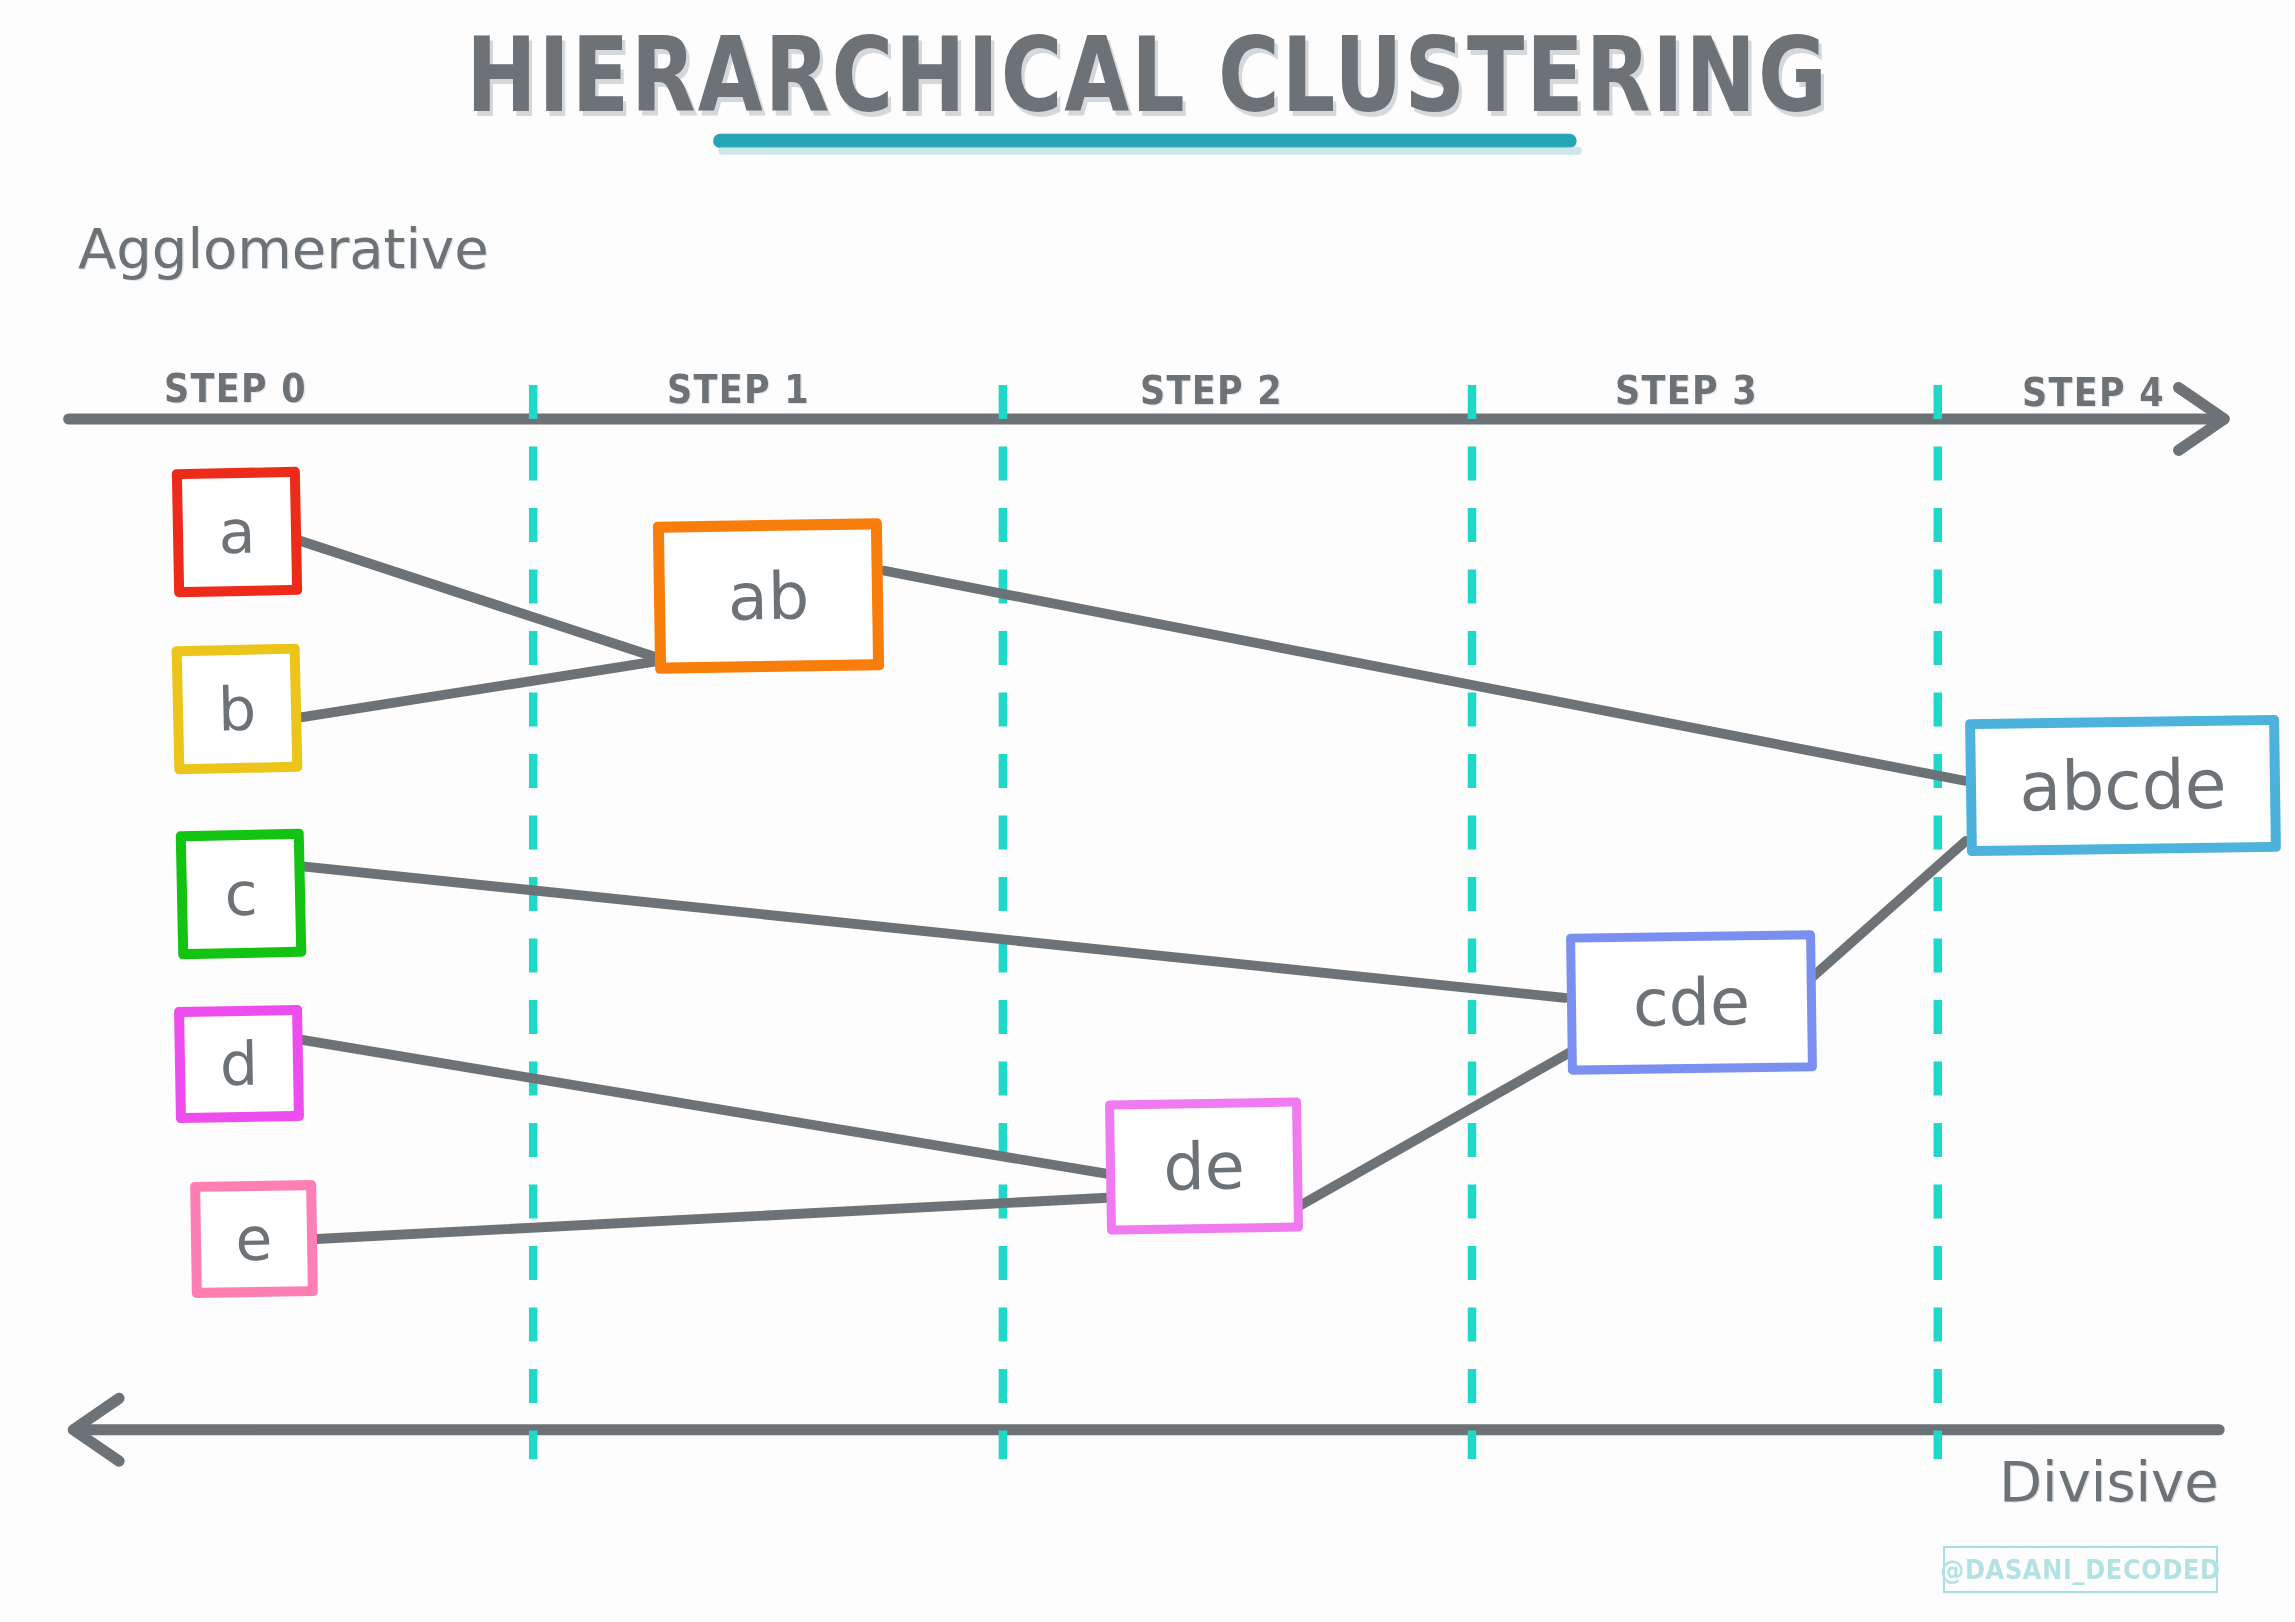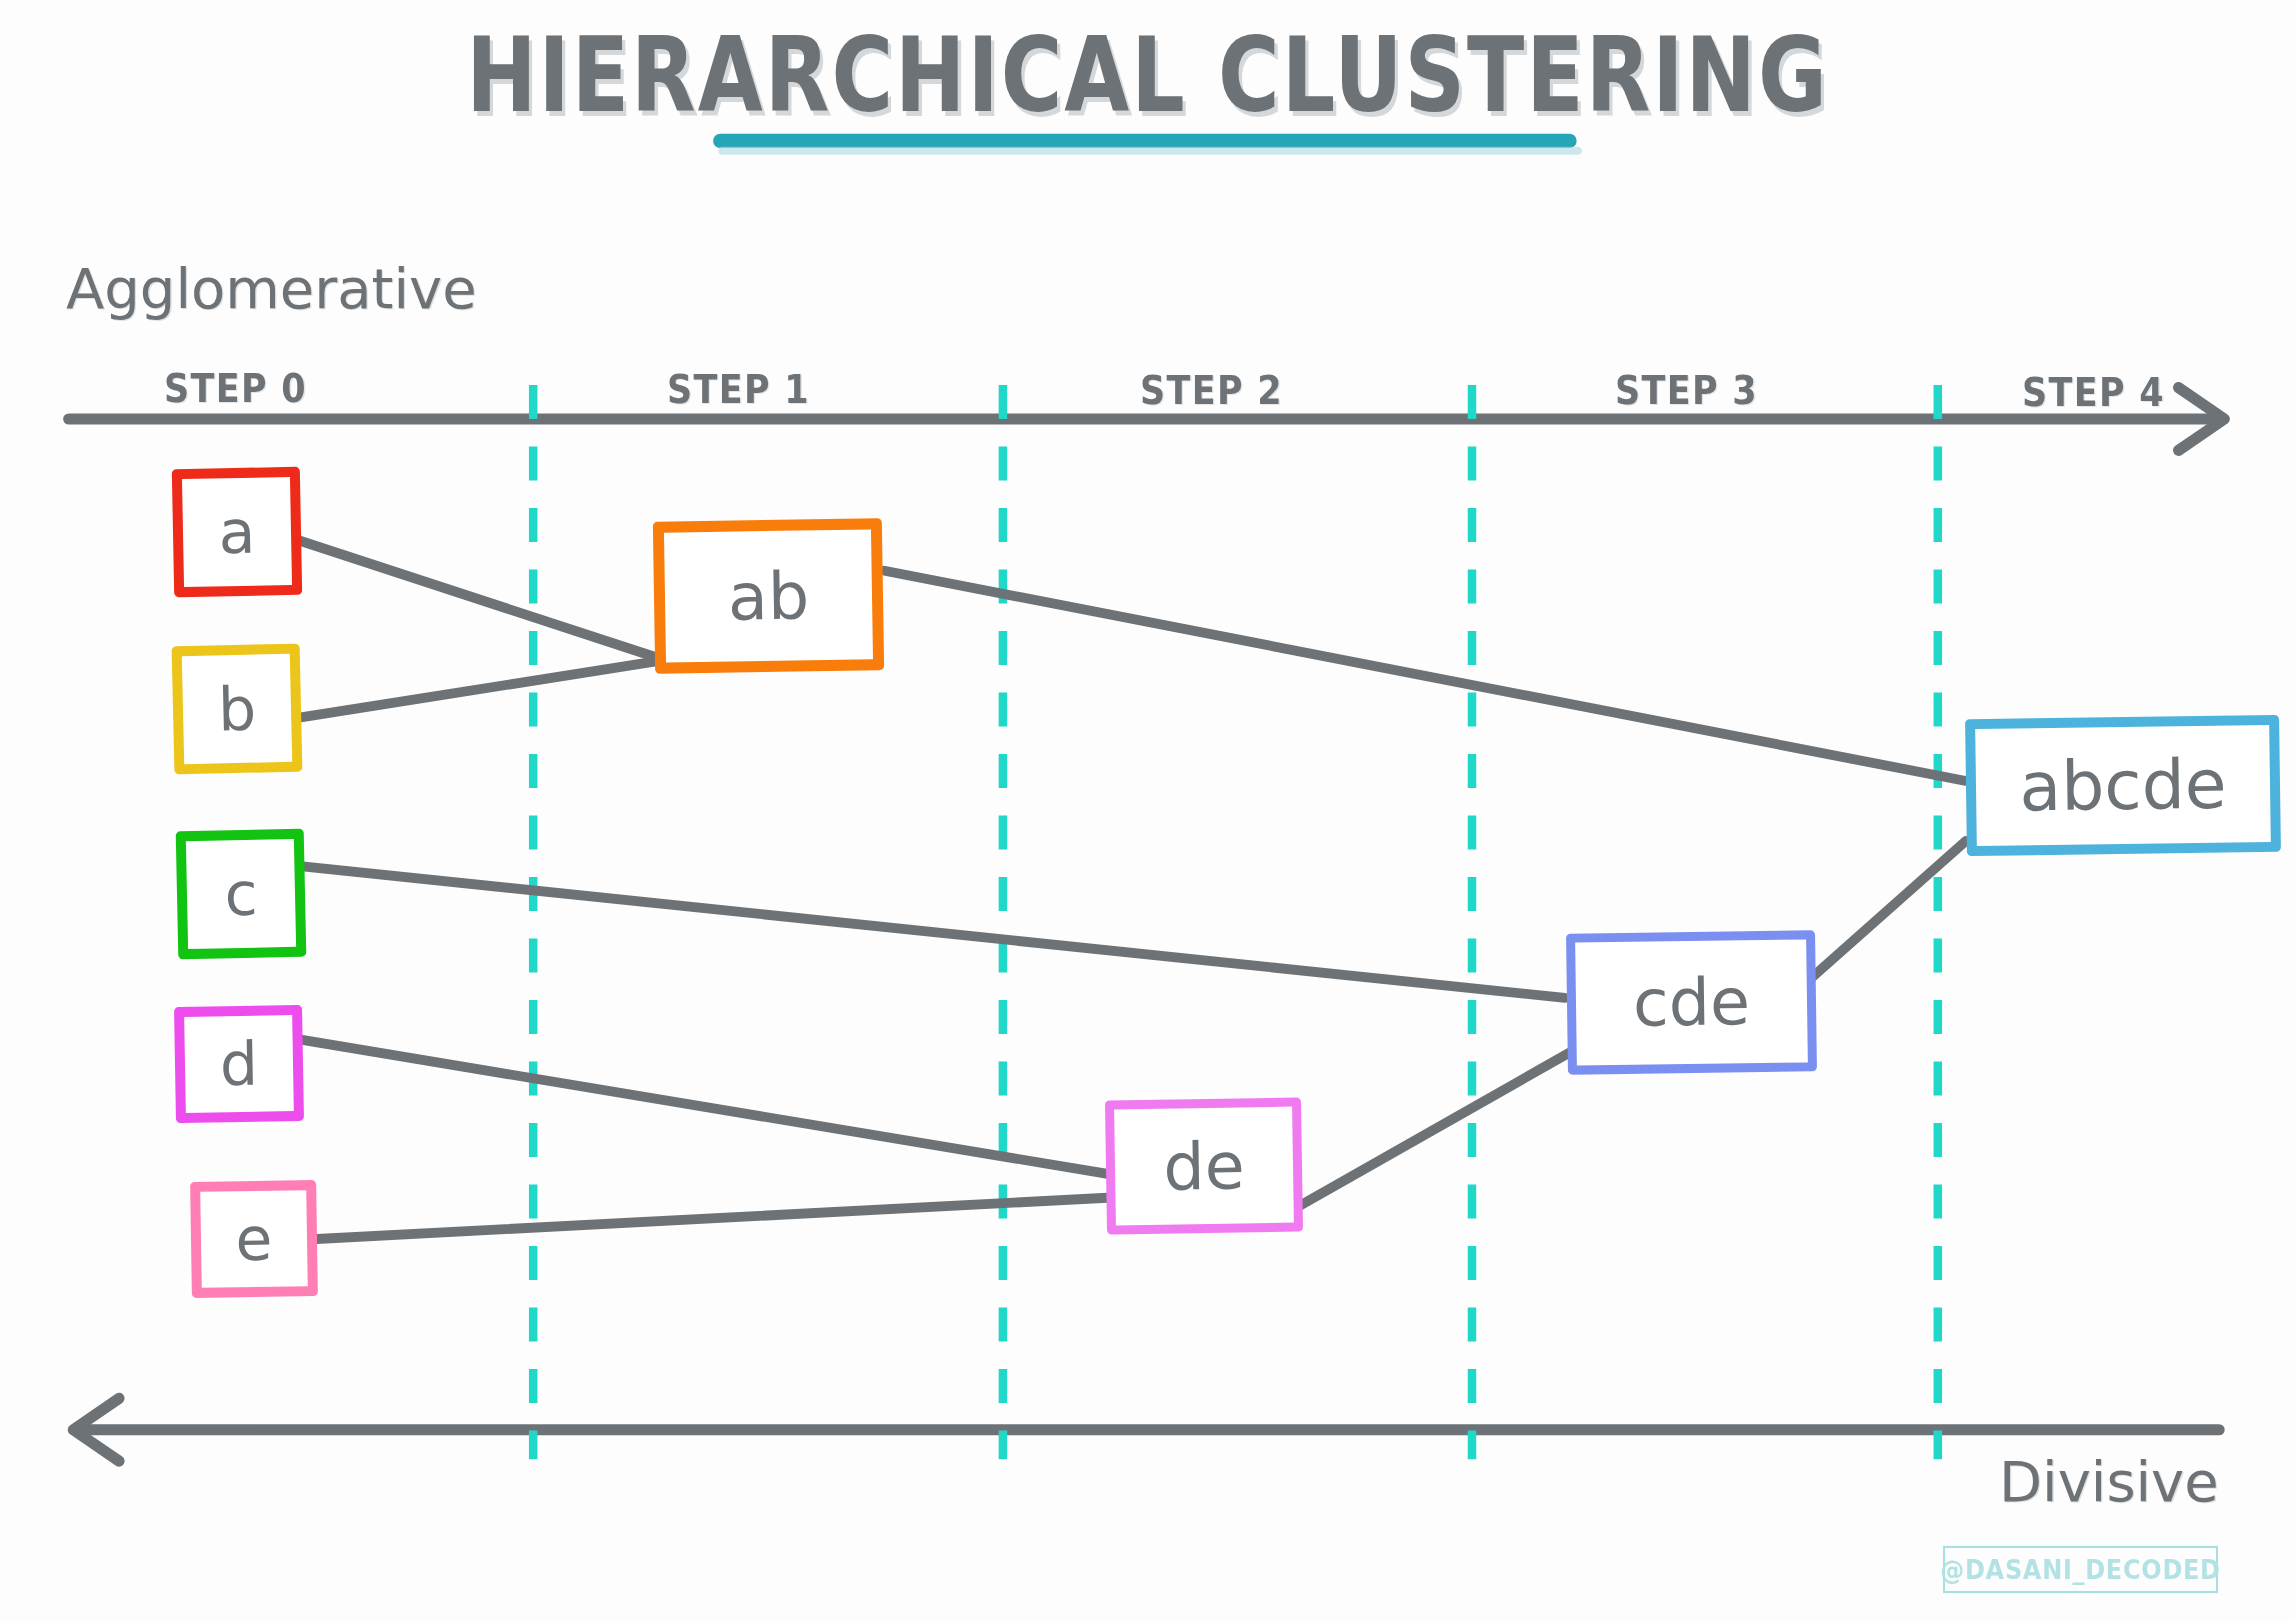--- a/index.html
+++ b/index.html
@@ -50,23 +50,22 @@
   .side-label {
     position: absolute;
     font-family: "DejaVu Sans", sans-serif;
     font-size: 56px;
     font-weight: 400;
     color: #6d7276;
     white-space: nowrap;
     text-shadow: 1.3px 1.3px 0 rgba(185,190,194,0.45);
   }
   #label-agglomerative {
-    left: 66px;
+    left: 78px;
     top: 216px;
-    margin-top: 40px;
   }
   #label-divisive {
     left: 1999px;
     top: 1449px;
     text-align: right;
   }
 
   
   .step-label {
     position: absolute;

